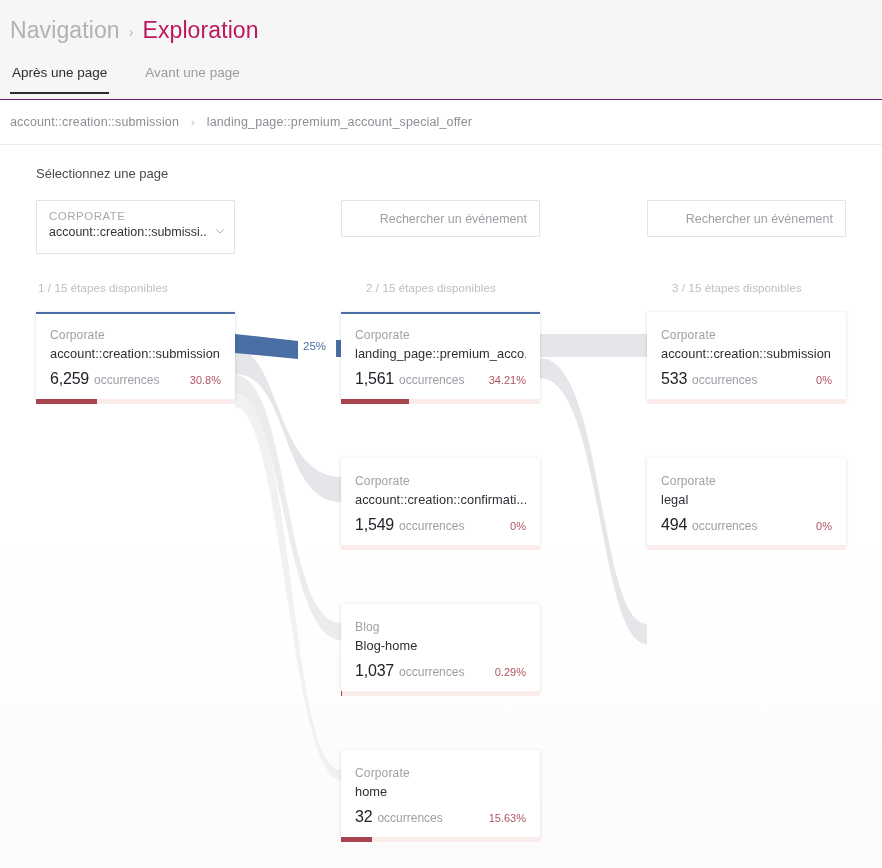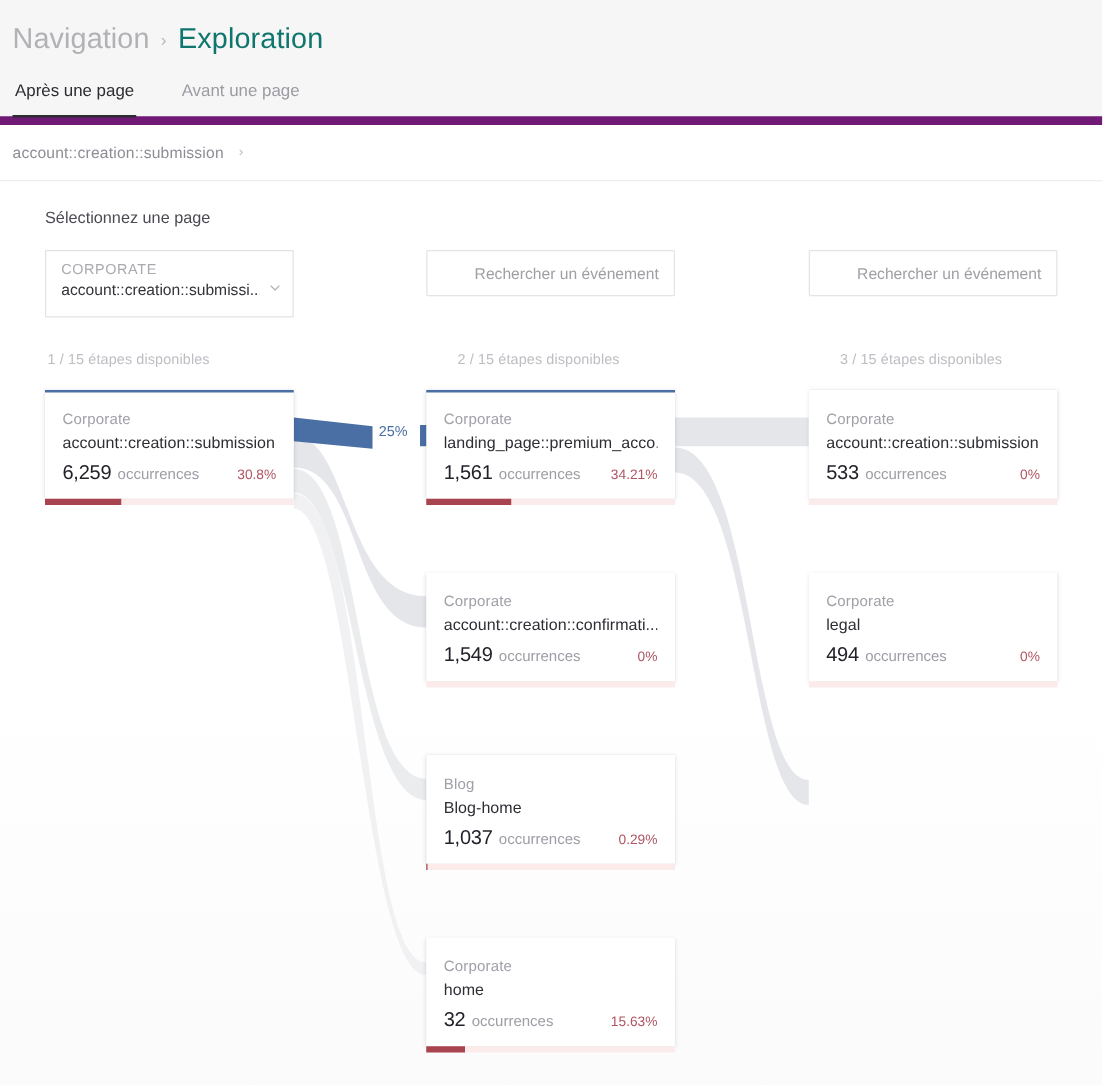--- a/index.html
+++ b/index.html
@@ -16,32 +16,32 @@
     width: 882px; height: 868px;
     overflow: hidden;
     background: #ffffff;
   }
 
   
   .header {
     position: absolute; left: 0; top: 0;
     width: 882px; height: 100px;
     background: #f6f6f6;
-    border-bottom: 7px solid #701a75;
+    border-bottom: 1px solid #701a75;
     padding-left: 24px;
   }
   .breadcrumb-title {
     position: absolute; left: 10px; top: 17px;
     display: flex; align-items: baseline; gap: 9px;
     font-size: 23px; font-weight: 400;
     letter-spacing: .1px;
   }
   .bc-root { color: #b1b1b6; }
   .bc-sep  { color: #b8b8bd; font-size: 14px; position: relative; top: -1px; }
-  .bc-cur  { color: #0f766e; }
+  .bc-cur  { color: #be185d; }
 
   .tabs {
     position: absolute; left: 10px; top: 62px;
     display: flex; gap: 34px;
   }
   .tab {
     font-size: 13.5px; color: #9b9ba2;
     padding: 3px 2px 12px 2px;
     cursor: pointer; white-space: nowrap;
     border-bottom: 2px solid transparent;
@@ -165,20 +165,21 @@
     </div>
     <div class="tabs">
       <div class="tab active">Après une page</div>
       <div class="tab">Avant une page</div>
     </div>
   </div>
 
   <div class="pathbar">
     <span class="path-item">account::creation::submission</span>
     <span class="path-sep">›</span>
+    <span class="path-item">landing_page::premium_account_special_offer</span>
   </div>
 
   <div class="canvas">
 
     <div class="select-label">Sélectionnez une page</div>
 
     <div class="col-control" style="left:36px;">
       <div class="select-box">
         <div class="select-cat">CORPORATE</div>
         <div class="select-val">account::creation::submissi...</div>

